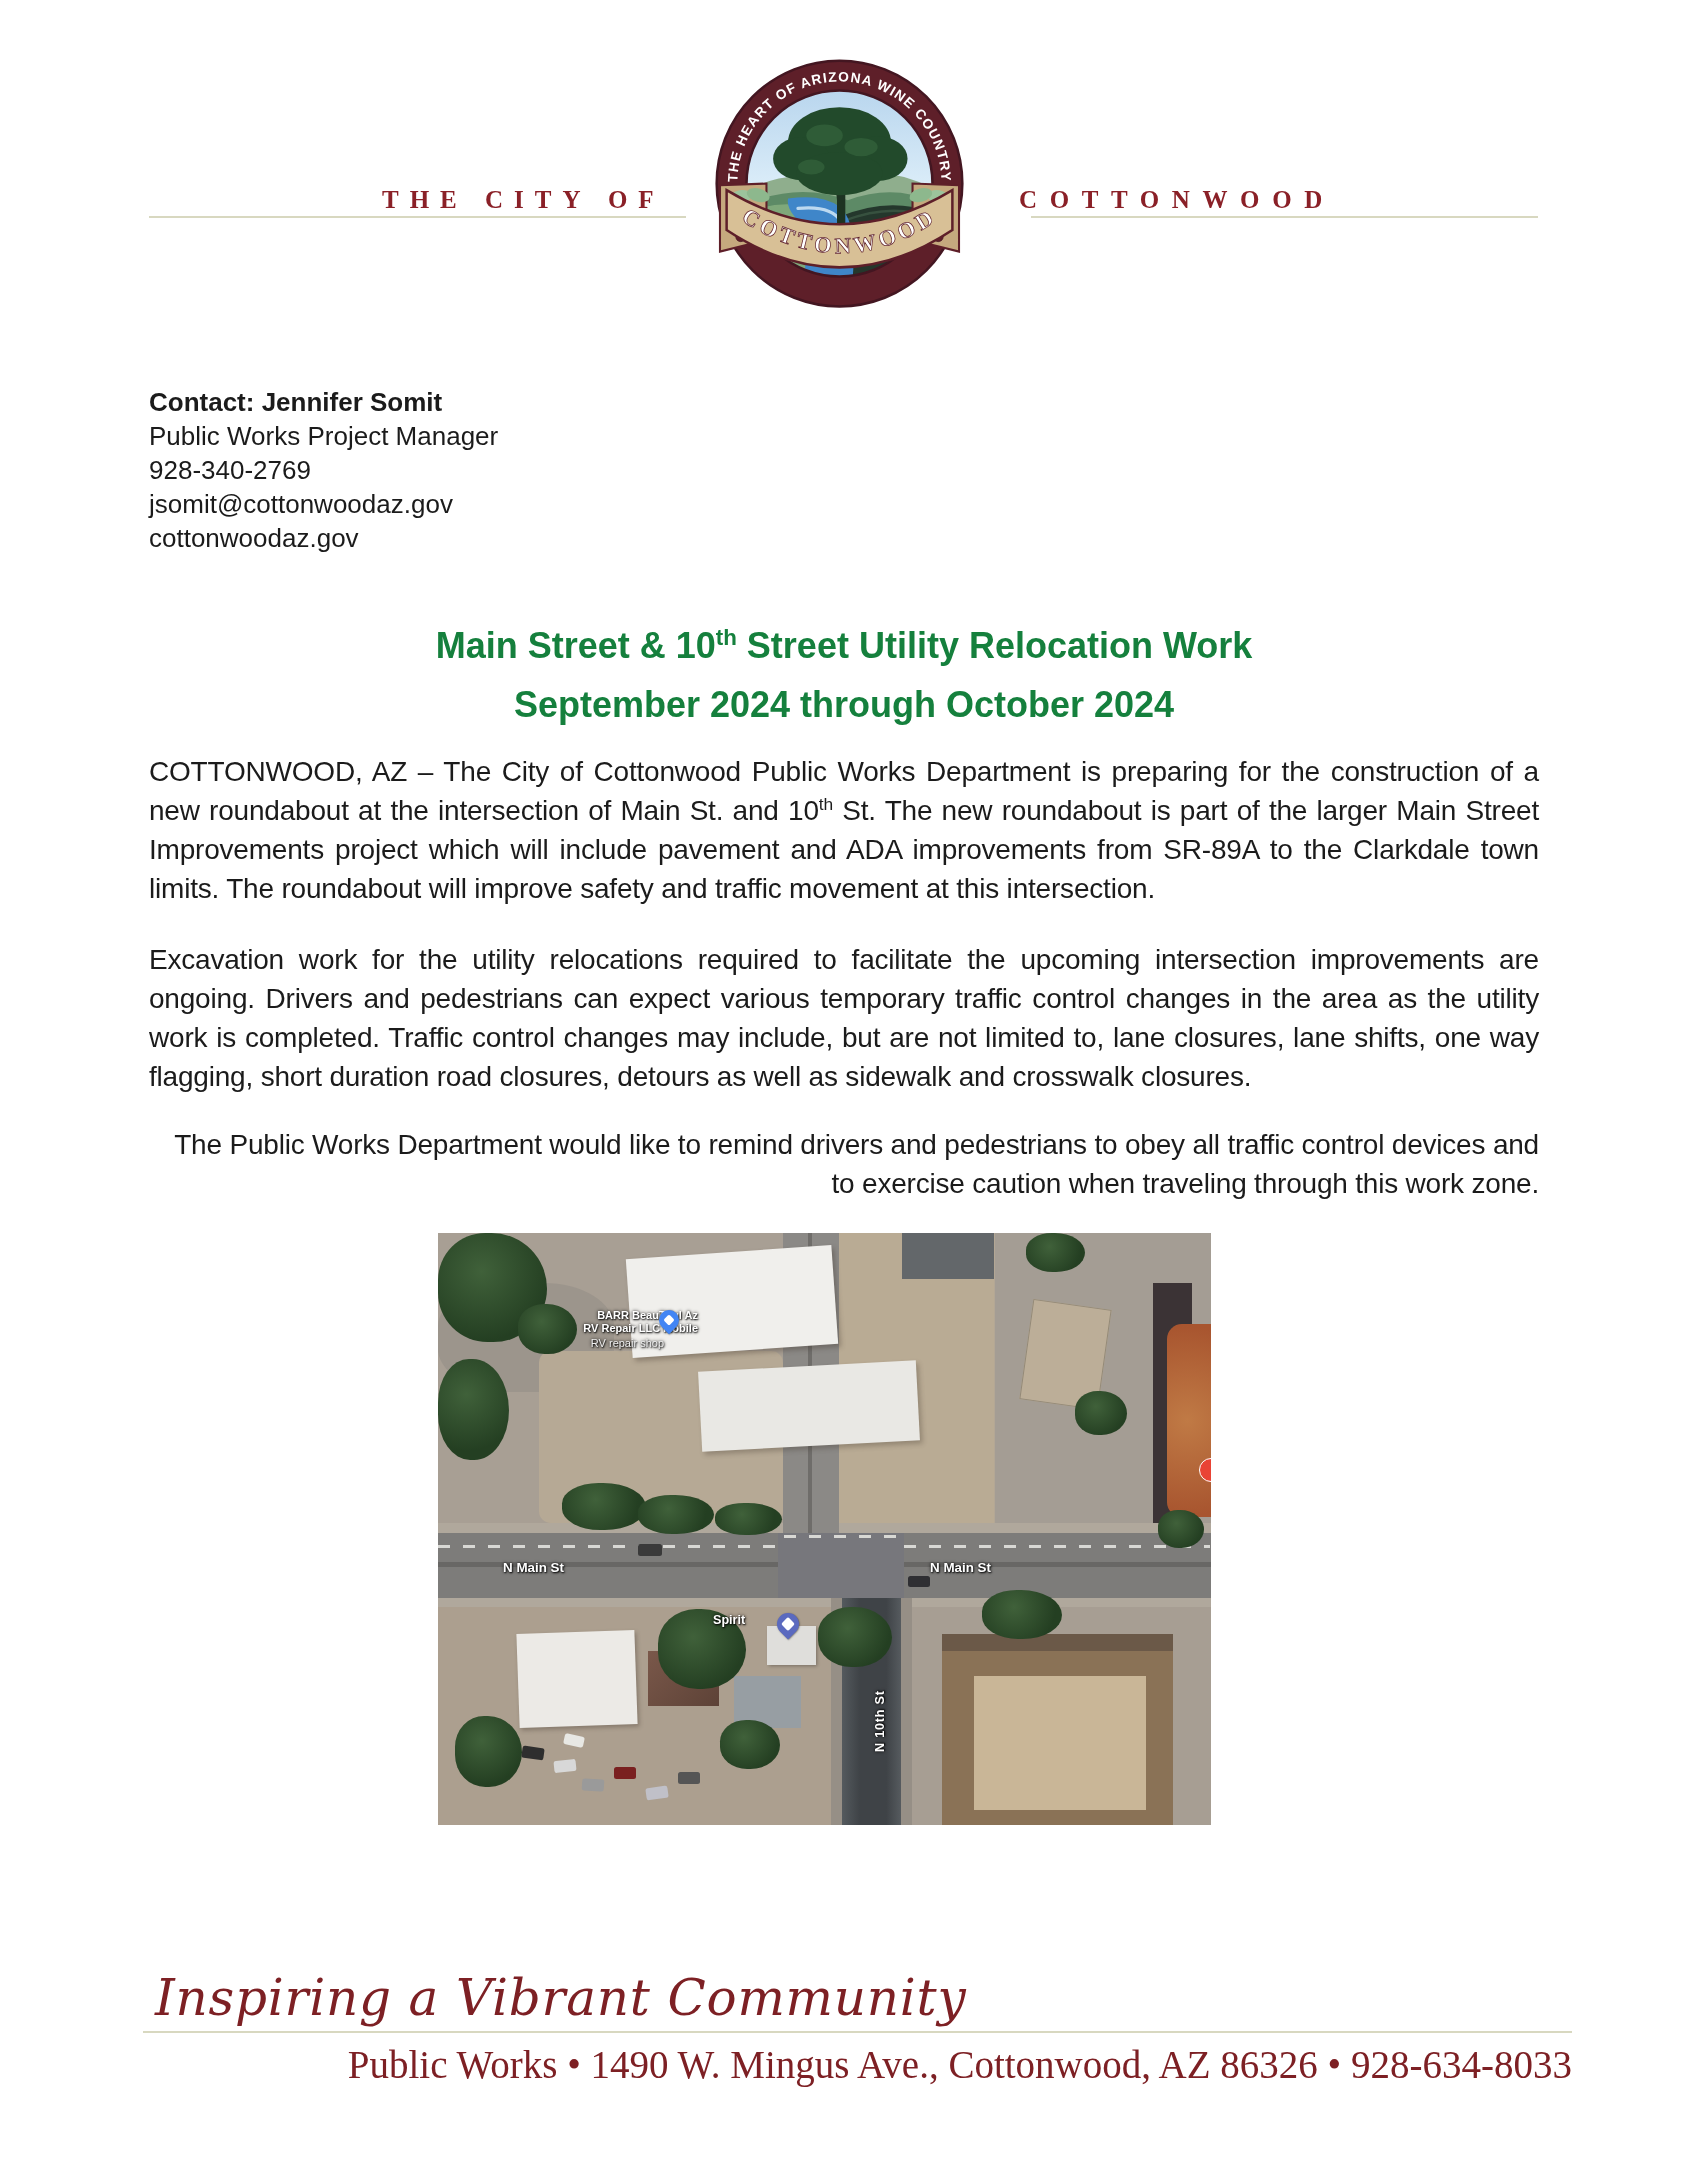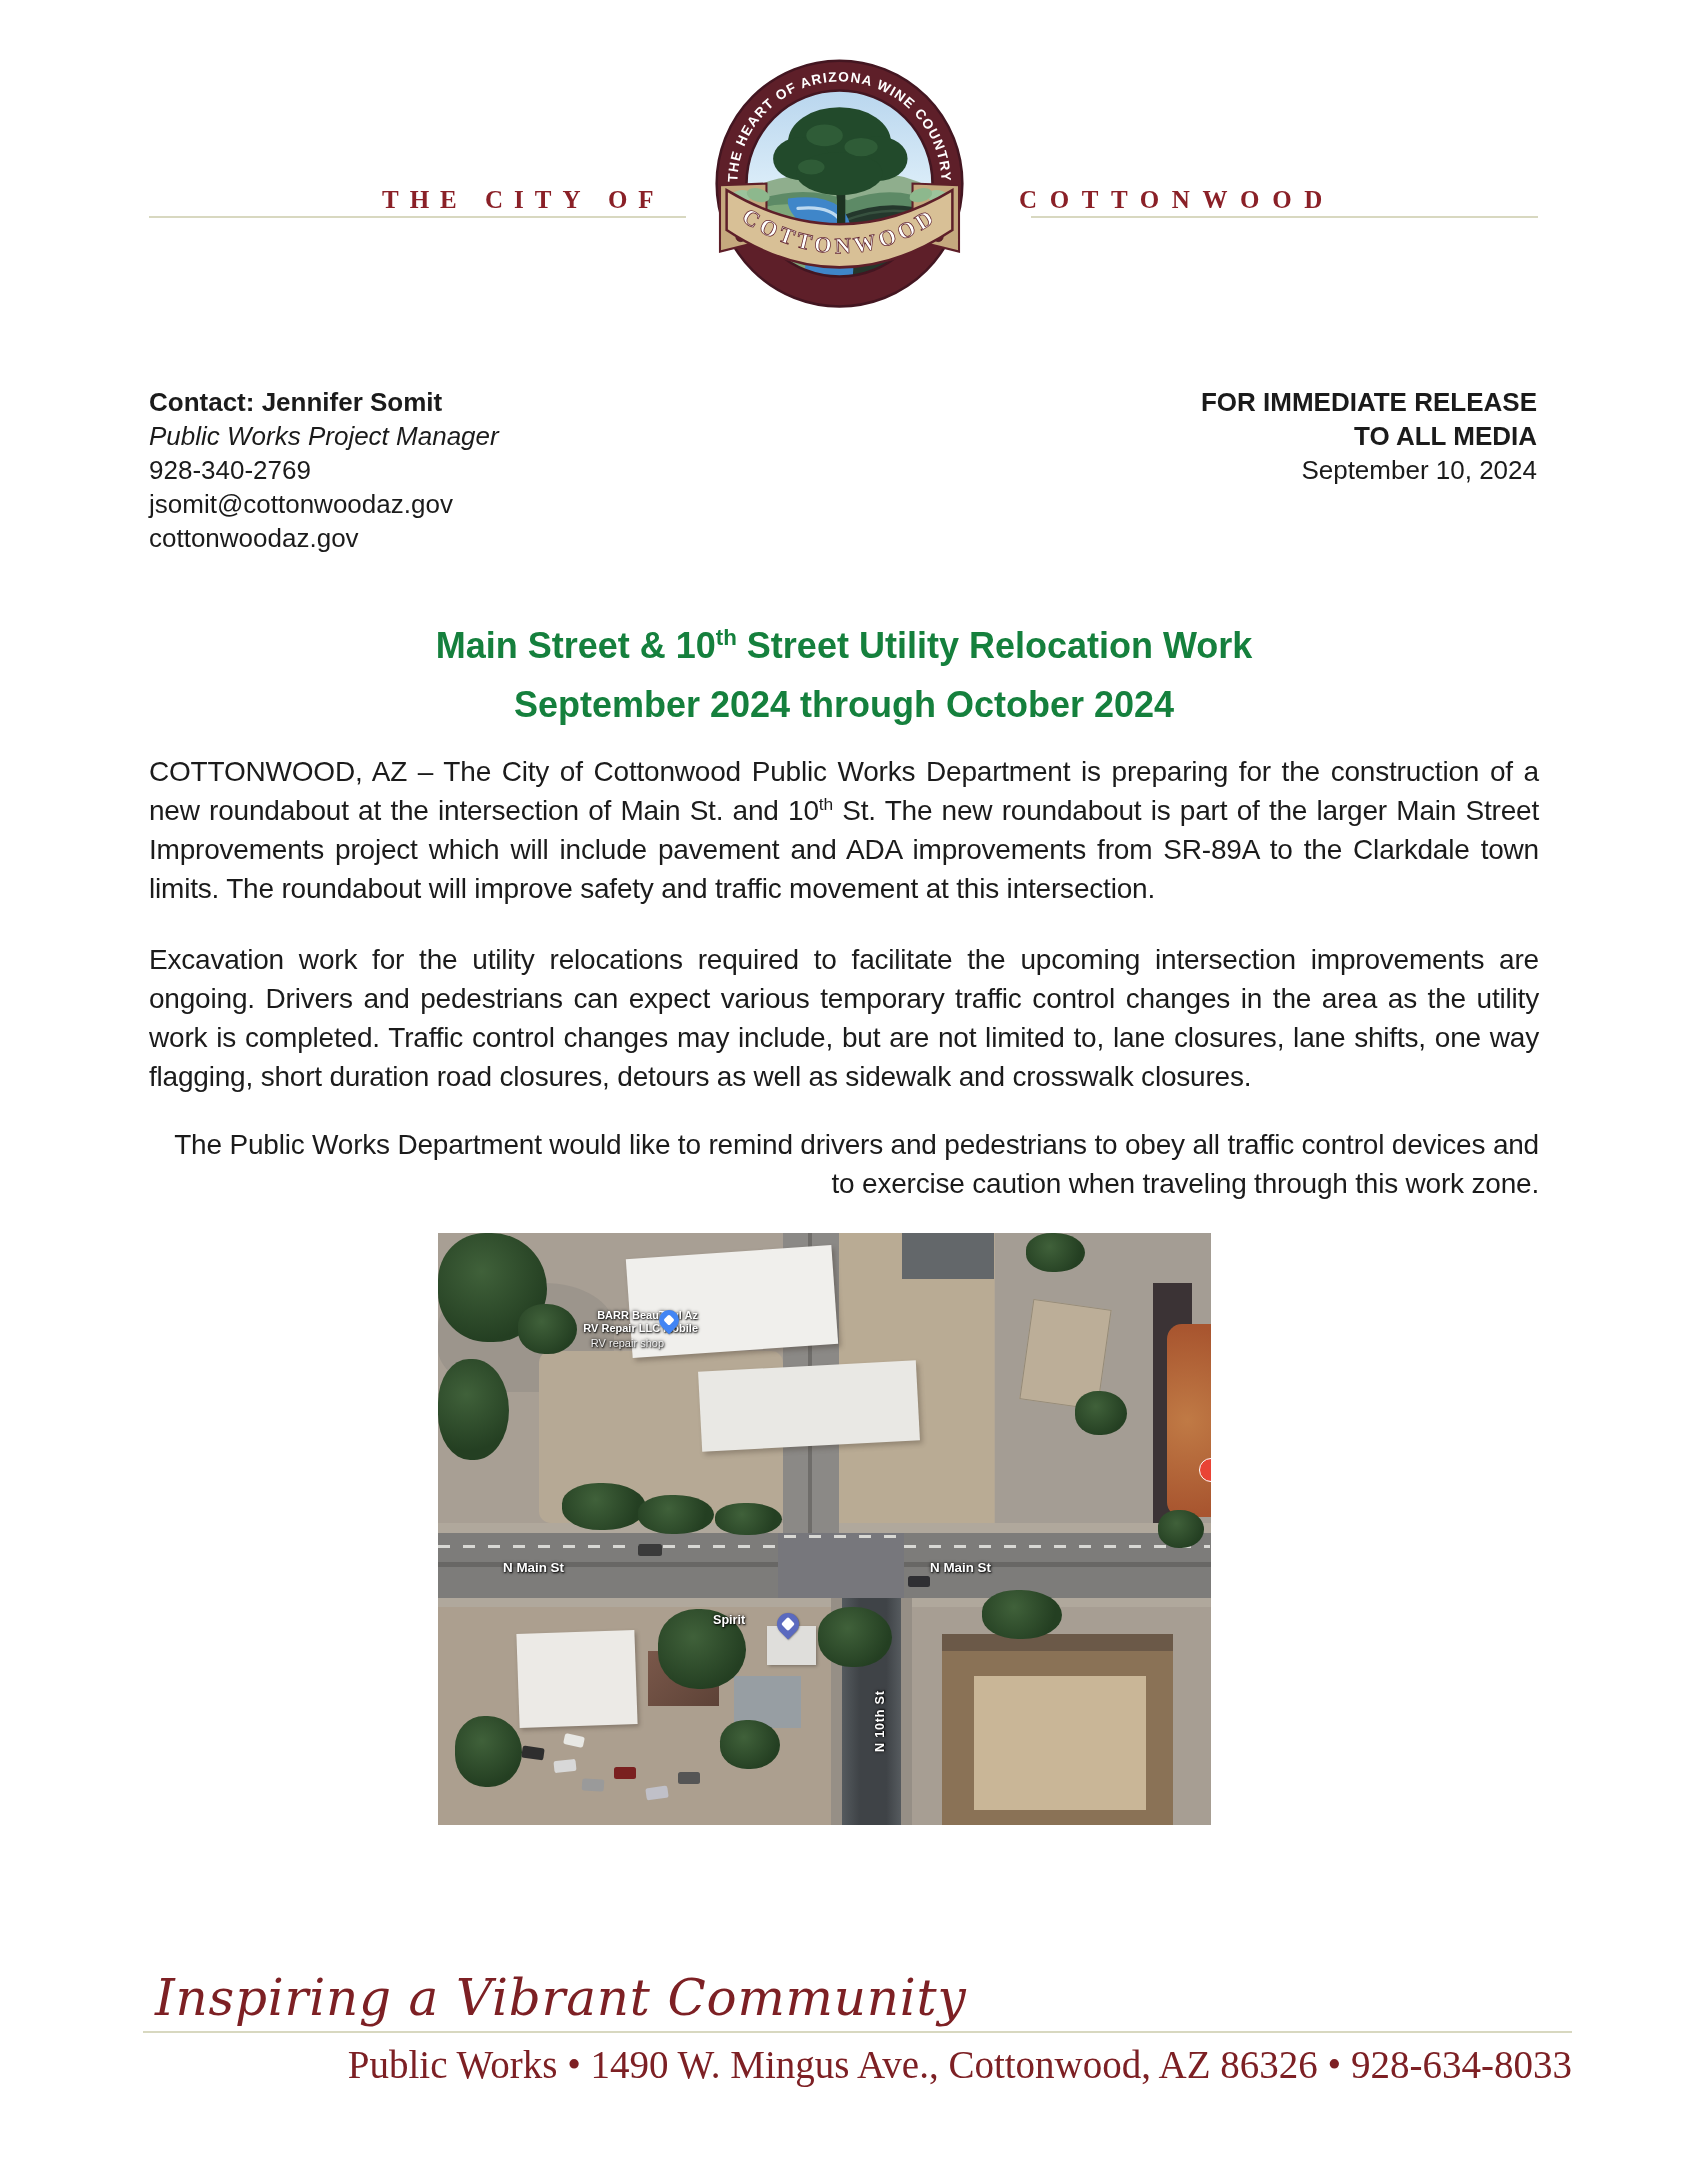--- a/index.html
+++ b/index.html
@@ -12,21 +12,21 @@
   #hdr-left{left:382px;}
   #hdr-right{left:1019px;letter-spacing:12.6px;}
   .hdr-rule{position:absolute;top:216px;height:1.7px;background:#d8d8c0;}
   #hdr-rule-l{left:149px;width:537px;}
   #hdr-rule-r{left:1031px;width:507px;}
   #seal{position:absolute;left:715px;top:59px;width:249px;height:274px;}
 
   
   #contact{position:absolute;left:149px;top:385px;font-size:26px;line-height:34px;}
   #contact .b{font-weight:bold;}
-  #contact .i{font-style:italic;}
+  #contact .i{}
   #release{position:absolute;left:840px;top:385px;width:697px;text-align:right;
            font-size:26px;line-height:34px;}
   #release .b{font-weight:bold;}
 
   
   #doc-title{position:absolute;left:149px;top:616px;width:1390px;text-align:center;
              font-size:36px;font-weight:bold;line-height:59px;color:#15803d;}
   #doc-title sup, .body-par sup{font-size:62%;vertical-align:super;line-height:0;}
 
   
@@ -153,25 +153,20 @@
   </svg>
 
   <div id="contact">
     <div class="b">Contact: Jennifer Somit</div>
     <div class="i">Public Works Project Manager</div>
     <div>928-340-2769</div>
     <div>jsomit@cottonwoodaz.gov</div>
     <div>cottonwoodaz.gov</div>
   </div>
 
-  <div id="release">
-    <div class="b">FOR IMMEDIATE RELEASE</div>
-    <div class="b">TO ALL MEDIA</div>
-    <div>September 10, 2024</div>
-  </div>
 
   <div id="doc-title">
     <div><span>Main Street &amp; 10</span><sup>th</sup><span> Street Utility Relocation Work</span></div>
     <div>September 2024 through October 2024</div>
   </div>
 
   <div class="body-par" id="par1"><span>COTTONWOOD, AZ – The City of Cottonwood Public Works Department is preparing for the construction of a new roundabout at the intersection of Main St. and 10</span><sup>th</sup><span> St. The new roundabout is part of the larger Main Street Improvements project which will include pavement and ADA improvements from SR-89A to the Clarkdale town limits. The roundabout will improve safety and traffic movement at this intersection.</span></div>
   <div class="body-par" id="par2">Excavation work for the utility relocations required to facilitate the upcoming intersection improvements are ongoing. Drivers and pedestrians can expect various temporary traffic control changes in the area as the utility work is completed. Traffic control changes may include, but are not limited to, lane closures, lane shifts, one way flagging, short duration road closures, detours as well as sidewalk and crosswalk closures.</div>
   <div class="body-par" id="par3">The Public Works Department would like to remind drivers and pedestrians to obey all traffic control devices and to exercise caution when traveling through this work zone.</div>
 

